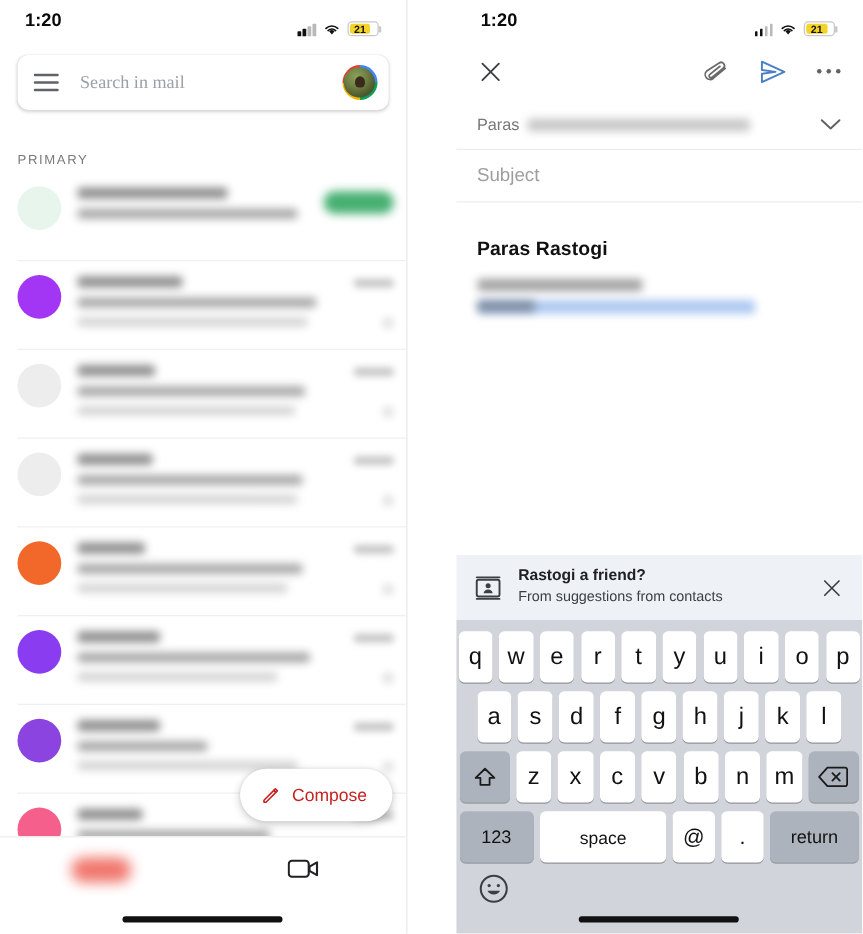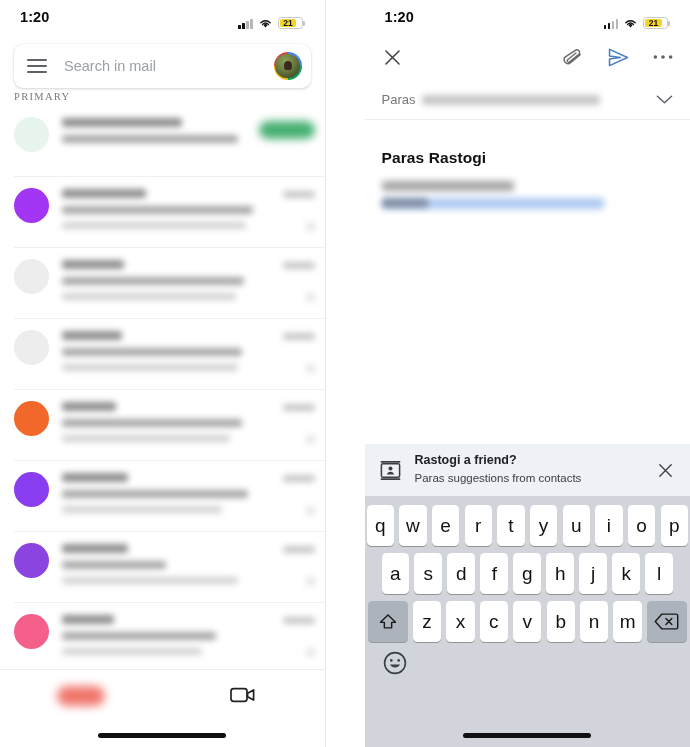--- a/index.html
+++ b/index.html
@@ -39,34 +39,34 @@
   .batt-num { font-size:8.5px; font-weight:700; color:#111; line-height:1; }
 
   
   .searchbar {
     margin:10px 14px 0 14px; height:44px; background:#fff;
     border-radius:9px; display:flex; align-items:center; padding:0 9px 0 13px;
     box-shadow:0 1px 3px rgba(0,0,0,.17), 0 0 1px rgba(0,0,0,.10);
   }
   .hamburger { width:20px; display:flex; flex-direction:column; gap:4px; cursor:pointer; }
   .hamburger span { height:1.9px; background:#5f6368; border-radius:2px; display:block; }
-  .search-ph { flex:1; margin-left:17px; font-size:14.5px; color:#9aa0a6; }
+  .search-ph { flex:1; margin-left:17px; font-size:14.5px; color:#9aa0a6;font-family:Liberation Serif, serif; }
   .avatar-ring {
     width:28px; height:28px; border-radius:50%; position:relative;
     background:conic-gradient(#4285f4 0deg 90deg,#0f9d58 90deg 180deg,#f4b400 180deg 270deg,#db4437 270deg 360deg);
     display:flex; align-items:center; justify-content:center;
   }
   .avatar-ring::after{
     content:""; position:absolute; inset:1.6px; border-radius:50%;
     background:radial-gradient(circle at 40% 30%, #8aa05a 0%, #6f7f43 38%, #4c5a2e 70%, #3c4a25 100%);
   }
   .avatar-ring .pic-dot{ position:absolute; width:8px; height:9px; border-radius:50% 50% 40% 40%;
     background:#3a2a1c; z-index:2; top:9px; }
 
-  .cat-label { margin:3px 0 3px 14px; font-size:10.5px; letter-spacing:1.3px; color:#7a7a7a; font-weight:500;font-family:Liberation Serif, serif; }
+  .cat-label { margin:34px 0 3px 14px; font-size:10.5px; letter-spacing:1.3px; color:#7a7a7a; font-weight:500; }
 
   
   .mail-list { position:relative; }
   .mail-row { height:71px; display:flex; padding:10px 10px 0 14px; position:relative; }
   .mail-row + .mail-row::before{
     content:""; position:absolute; left:14px; right:0; top:0; height:1px; background:#f0f0f0;
   }
   .m-avatar { width:35px; height:35px; border-radius:50%; flex:0 0 35px; margin-top:2px; }
   .m-body { flex:1; padding-left:13px; padding-right:6px; min-width:0; }
   .m-line { border-radius:3px; filter:blur(3.2px); }
@@ -291,20 +291,27 @@
           <div class="m-line m-subject" style="width:77%"></div>
           <div class="m-line m-snippet" style="width:70%"></div>
         </div>
         <div class="m-right">
             <div class="m-date"></div>
             <div class="m-star"></div>
           </div>
       </div>
     </div>
 
+    <div class="fab">
+      <svg width="17" height="17" viewBox="0 0 24 24">
+        <path d="M4.5 17.2 L15.6 6.1 l2.3 2.3 L6.8 19.5 H4.5 Z" fill="none" stroke="#c5221f" stroke-width="1.8" stroke-linejoin="round"></path>
+        <path d="M15.6 6.1 l1.7-1.7 2.3 2.3 -1.7 1.7" fill="none" stroke="#c5221f" stroke-width="1.8" stroke-linejoin="round"></path>
+      </svg>
+      <span class="fab-label">Compose</span>
+    </div>
 
     <div class="bottom-nav">
       <div class="nav-item">
         <div class="nav-mail-blob"></div>
       </div>
       <div class="nav-item">
         <svg width="26" height="18" viewBox="0 0 26 18">
           <rect x="1" y="2.6" width="16" height="12.8" rx="2.6" fill="none" stroke="#202124" stroke-width="1.7"></rect>
           <path d="M17.6 7.3 L23.6 3.9 v10.2 l-6-3.4 Z" fill="none" stroke="#202124" stroke-width="1.7" stroke-linejoin="round"></path>
         </svg>
@@ -358,39 +365,42 @@
 
 
     <div class="c-row">
       <div class="c-label">Paras</div>
       <div class="from-blur"></div>
       <svg style="margin-left:auto" width="17" height="11" viewBox="0 0 18 11">
         <path d="M1.5 2 L9 9 L16.5 2" fill="none" stroke="#5f6368" stroke-width="1.6" stroke-linecap="round" stroke-linejoin="round"></path>
       </svg>
     </div>
 
+    <div class="c-row" style="min-height:42px">
+      <div class="subject-ph">Subject</div>
+    </div>
 
     <div class="body-area">
       <div class="sig-name">Paras Rastogi</div>
       <div class="sig-l1"></div>
       <div class="sig-l2"></div>
       <div class="sig-l2b"></div>
     </div>
 
     <div class="sugg">
       <svg width="23" height="23" viewBox="0 0 24 24">
         <rect x="2.5" y="5" width="19" height="14" rx="1.6" fill="none" stroke="#3c4043" stroke-width="1.6"></rect>
         <line x1="2.5" y1="3" x2="21.5" y2="3" stroke="#3c4043" stroke-width="1.6" stroke-linecap="round"></line>
         <line x1="2.5" y1="21" x2="21.5" y2="21" stroke="#3c4043" stroke-width="1.6" stroke-linecap="round"></line>
         <circle cx="12" cy="10" r="2.1" fill="#3c4043"></circle>
         <path d="M8.2 16.2 a3.9 3.9 0 0 1 7.6 0 Z" fill="#3c4043"></path>
       </svg>
       <div class="sugg-txt">
         <div class="sugg-t1">Rastogi a friend?</div>
-        <div class="sugg-t2">Paras suggestions from contacts</div>
+        <div class="sugg-t2">From suggestions from contacts</div>
       </div>
       <svg width="19" height="19" viewBox="0 0 24 24">
         <path d="M4.8 4.8 L19.2 19.2 M19.2 4.8 L4.8 19.2" stroke="#3c4043" stroke-width="1.7" stroke-linecap="round"></path>
       </svg>
     </div>
 
     <div class="kbd">
       <div class="krow r1">
         <div class="key">q</div>
         <div class="key">w</div>
@@ -427,20 +437,27 @@
         <div class="key ltr">b</div>
         <div class="key ltr">n</div>
         <div class="key ltr">m</div>
         <div class="key dark wide">
           <svg width="25" height="19" viewBox="0 0 26 20">
             <path d="M8.2 2.2 H23 a1.8 1.8 0 0 1 1.8 1.8 v12 a1.8 1.8 0 0 1 -1.8 1.8 H8.2 L1.2 10 Z" fill="none" stroke="#1a1a1a" stroke-width="1.5" stroke-linejoin="round"></path>
             <path d="M12.4 6.8 L18.6 13.2 M18.6 6.8 L12.4 13.2" stroke="#1a1a1a" stroke-width="1.5" stroke-linecap="round"></path>
           </svg>
         </div>
       </div>
+      <div class="krow r4">
+        <div class="key dark n123">123</div>
+        <div class="key sp">space</div>
+        <div class="key sym">@</div>
+        <div class="key sym">.</div>
+        <div class="key dark ret">return</div>
+      </div>
       <div class="emoji-row">
         <svg class="emoji-key" viewBox="0 0 24 24">
           <circle cx="12" cy="12" r="9.6" fill="none" stroke="#3a3f46" stroke-width="1.5"></circle>
           <circle cx="8.6" cy="9.6" r="1.2" fill="#3a3f46"></circle>
           <circle cx="15.4" cy="9.6" r="1.2" fill="#3a3f46"></circle>
           <path d="M7.4 13.4 a5.2 5.2 0 0 0 9.2 0 Z" fill="#3a3f46"></path>
         </svg>
       </div>
     </div>
 

